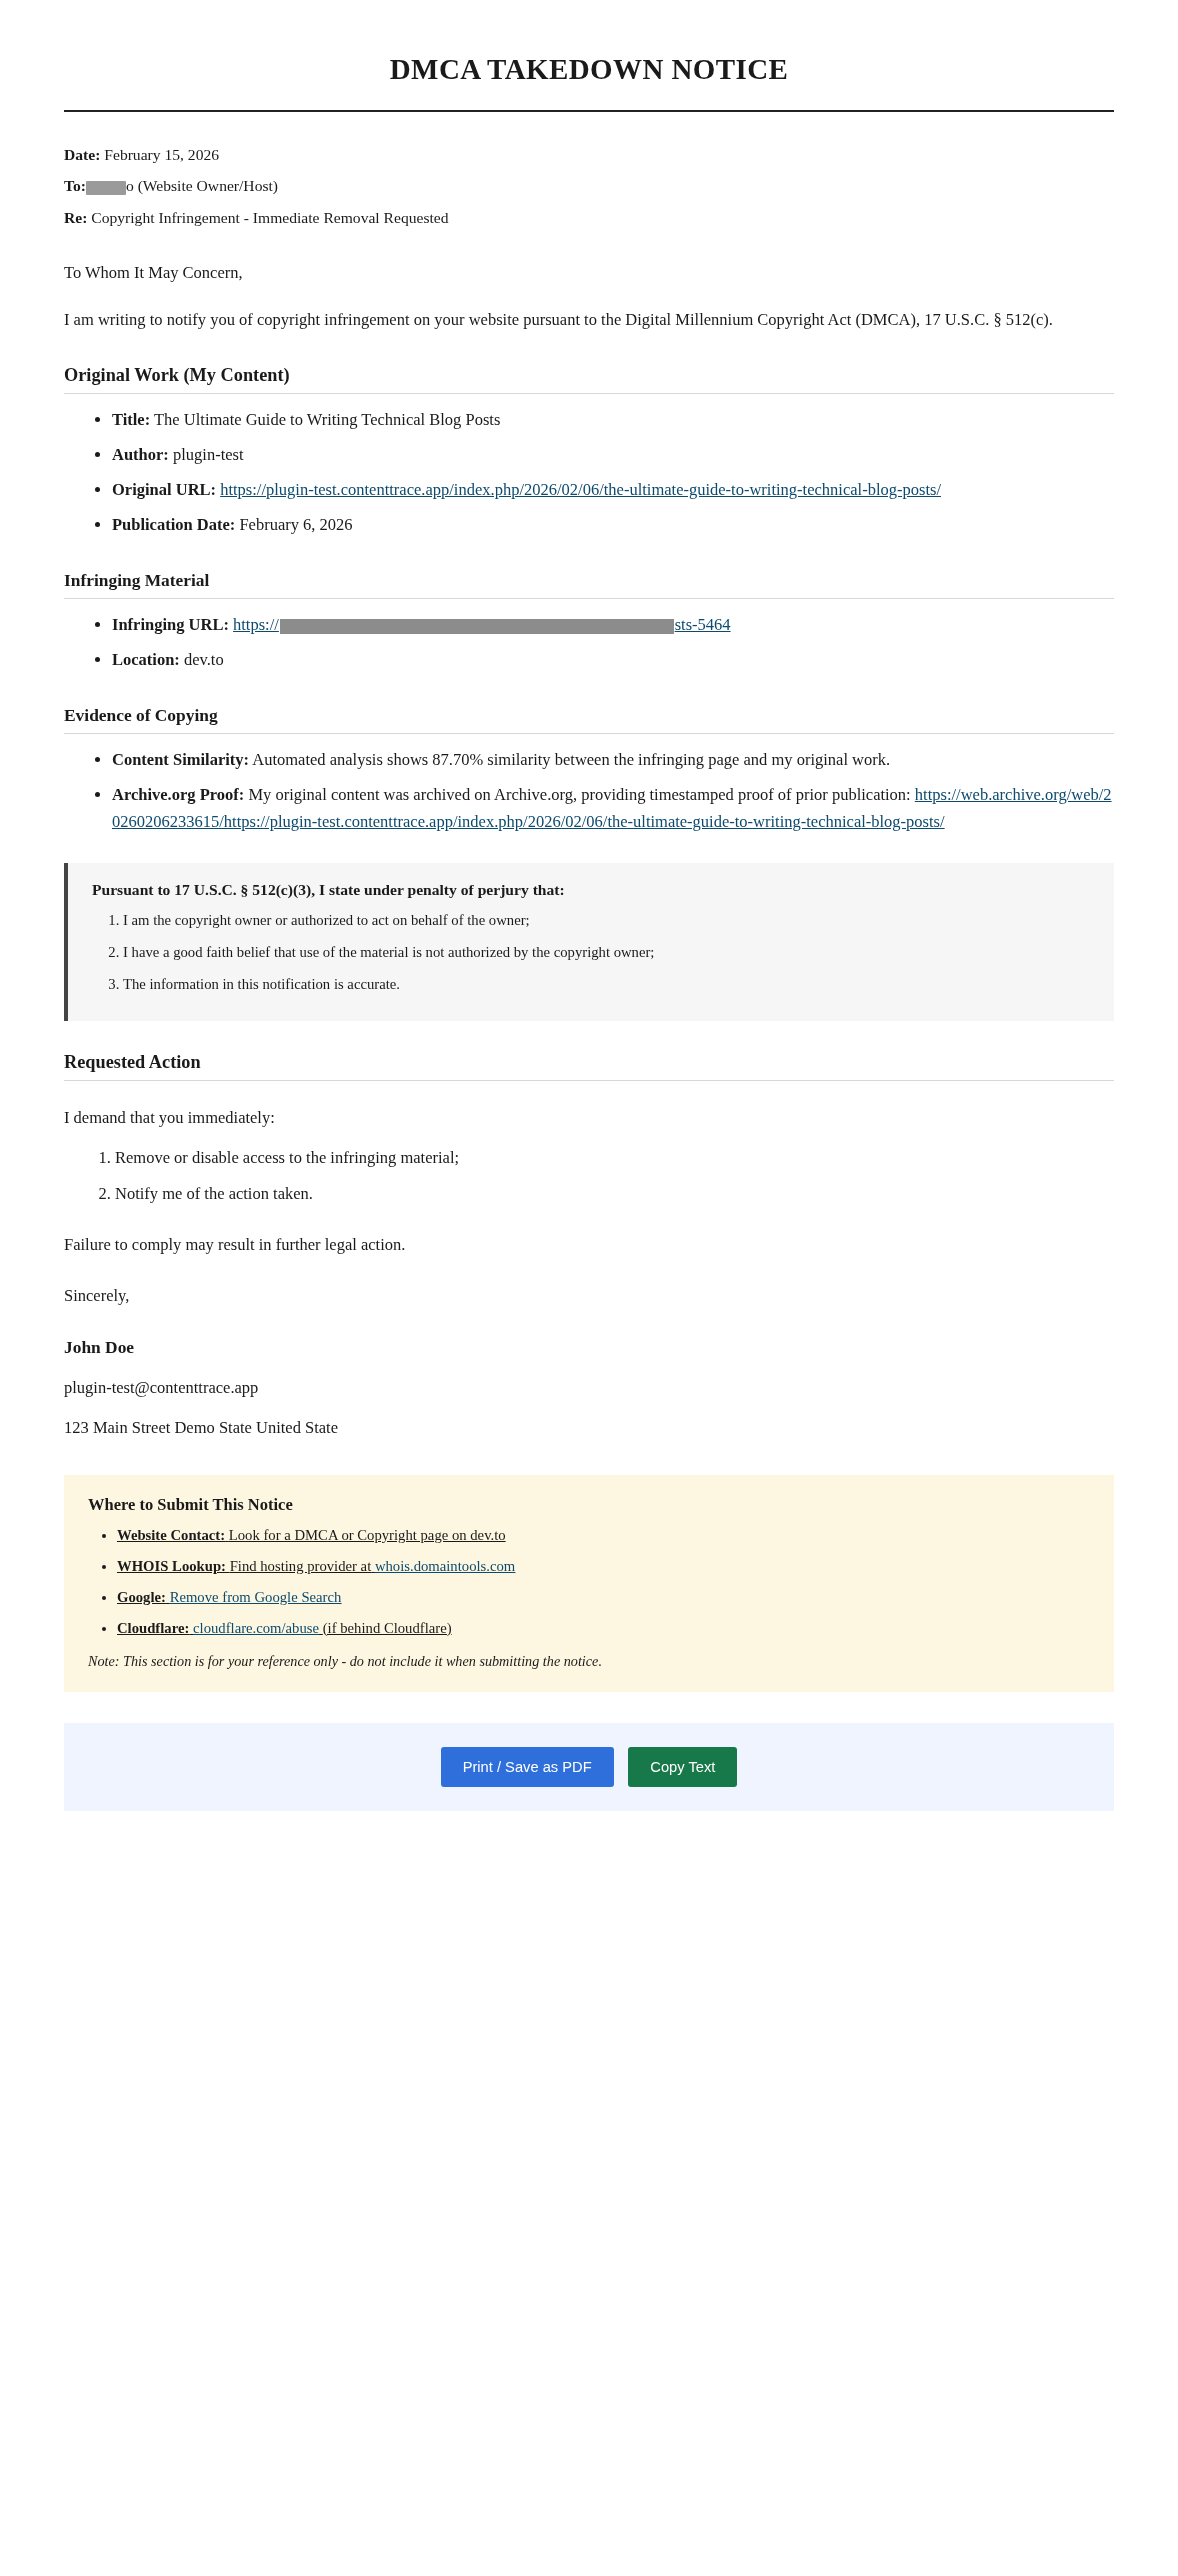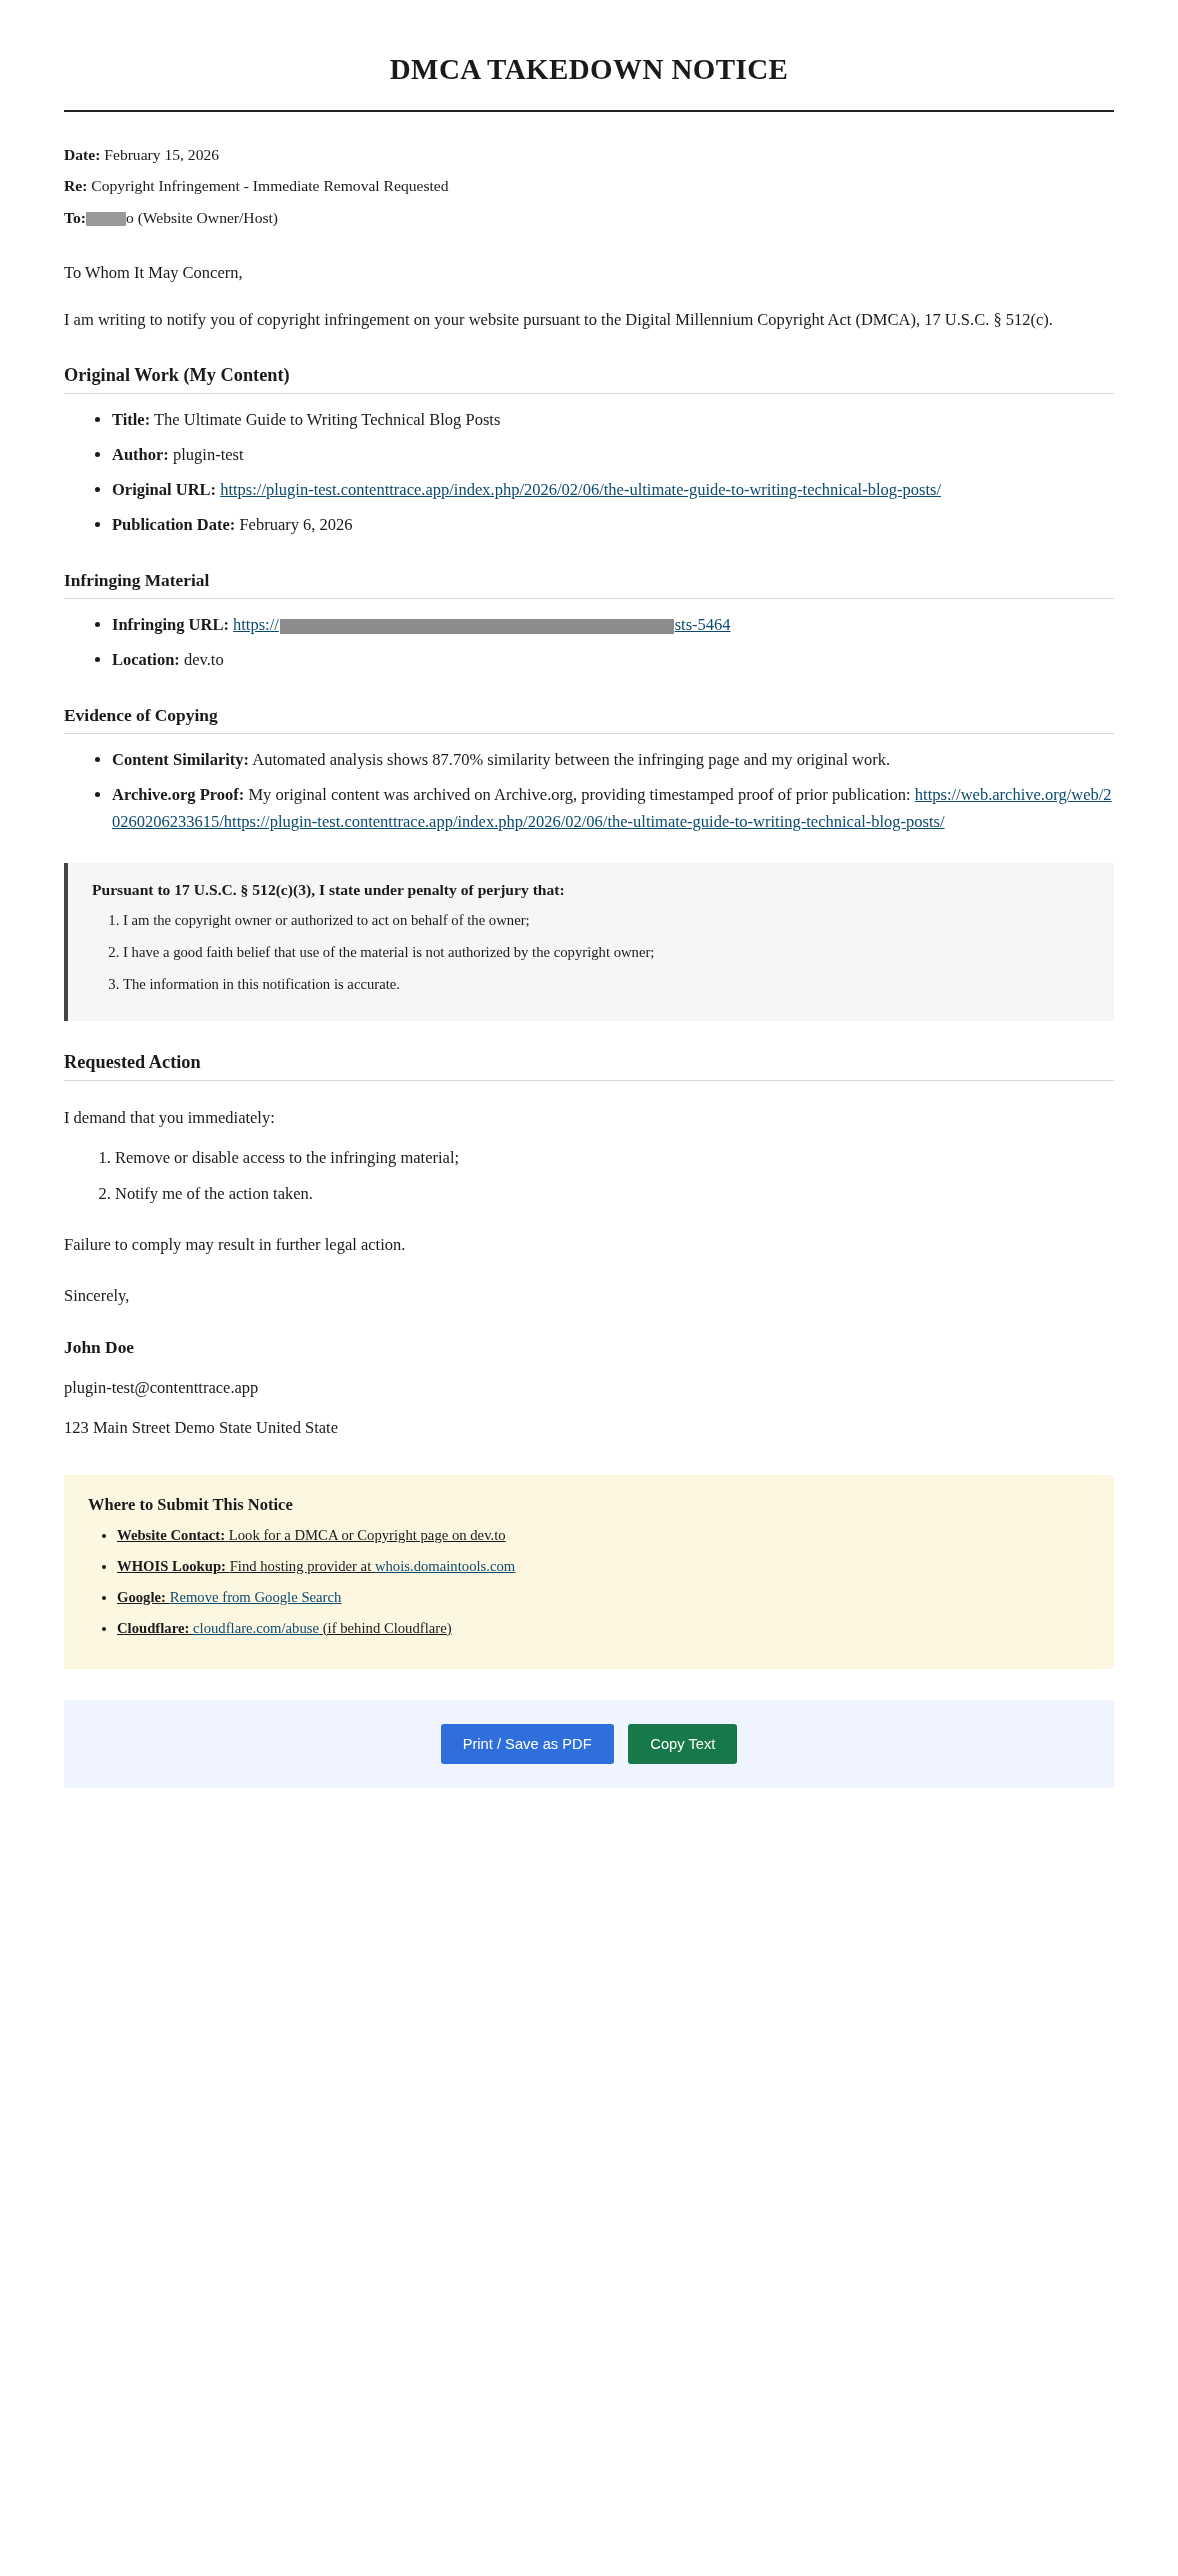--- a/index.html
+++ b/index.html
@@ -185,26 +185,26 @@
 
   <h1 class="doc-title">DMCA TAKEDOWN NOTICE</h1>
   <hr class="title-rule">
 
   <div class="meta-block">
     <div class="meta-line">
       <b>Date:</b>
       <span>February 15, 2026</span>
     </div>
     <div class="meta-line">
+      <b>To:</b><span class="redact redact-to"></span><span>o</span>
+      <span>(Website Owner/Host)</span>
+    </div>
+    <div class="meta-line">
       <b>Re:</b>
       <span>Copyright Infringement - Immediate Removal Requested</span>
-    </div>
-    <div class="meta-line">
-      <b>To:</b><span class="redact redact-to"></span><span>o</span>
-      <span>(Website Owner/Host)</span>
     </div>
   </div>
 
   <p class="salutation">To Whom It May Concern,</p>
 
   <p class="body-text">I am writing to notify you of copyright infringement on your website pursuant to the Digital Millennium Copyright Act (DMCA), 17 U.S.C. § 512(c).</p>
 
   <h2 class="section">Original Work (My Content)</h2>
   <ul class="bullets">
     <li>
@@ -287,20 +287,21 @@
       <li>
         <b>Google:</b>
         <a class="link" href="#">Remove from Google Search</a>
       </li>
       <li>
         <b>Cloudflare:</b>
         <a class="link" href="#">cloudflare.com/abuse</a>
         <span>(if behind Cloudflare)</span>
       </li>
     </ul>
+    <p class="submit-note">Note: This section is for your reference only - do not include it when submitting the notice.</p>
   </div>
 
   <div class="action-bar">
     <button class="btn btn-print">Print / Save as PDF</button>
     <button class="btn btn-copy">Copy Text</button>
   </div>
 
 </div>
 
 

